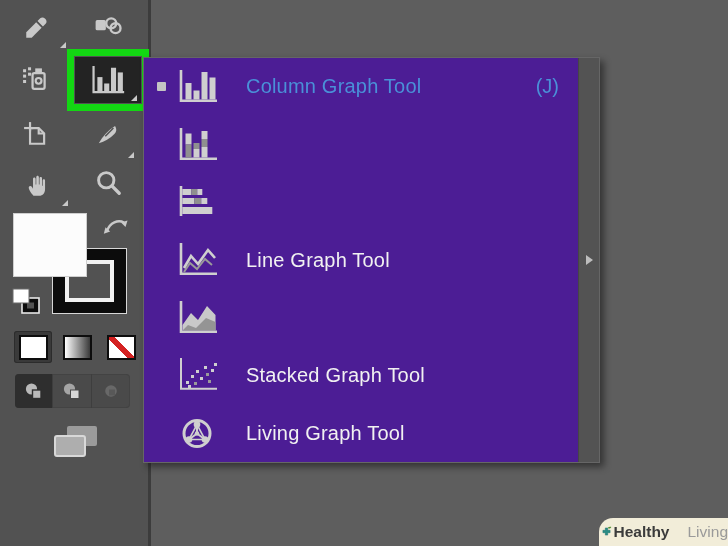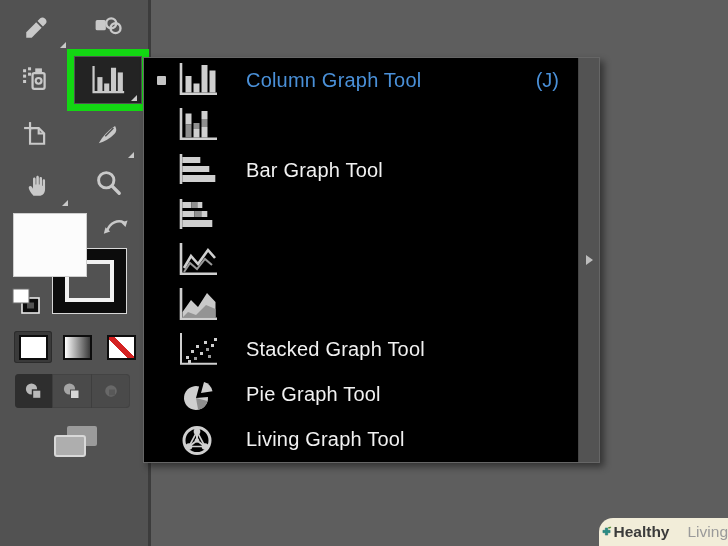--- a/index.html
+++ b/index.html
@@ -36,21 +36,21 @@
   .swatch.gradient{background:linear-gradient(to right,#ffffff,#3a3a3a);}
   .swatch.none{background:linear-gradient(45deg,#ffffff 41%,#d42222 41%,#d42222 57%,#ffffff 57%);}
   
   .drawmode{position:absolute;left:15px;top:374px;width:115px;height:34px;background:#4a4a4a;
             border-radius:4px;display:flex;overflow:hidden;box-shadow:inset 0 0 0 1px #434343;}
   .dm-btn{width:38.3px;height:34px;display:flex;align-items:center;justify-content:center;border-right:1px solid #3e3e3e;box-sizing:border-box;}
   .dm-btn:last-child{border-right:none;}
   .dm-btn.pressed{background:#2e2e2e;}
   .screen-mode{position:absolute;left:52px;top:424px;}
   
-  .menu{position:absolute;left:143px;top:57px;width:457px;height:406px;background:#000000;
+  .menu{position:absolute;left:143px;top:57px;width:457px;height:406px;background:#4c1d95;
         border:1px solid #666666;box-sizing:border-box;z-index:5;
         box-shadow:4px 4px 7px rgba(0,0,0,0.45);padding-left:27px;}
   .menu-rows{position:absolute;left:0;top:0;right:20px;bottom:0;display:flex;flex-direction:column;}
   .menu-row{flex:1;display:flex;align-items:center;padding:0 20px 0 13px;cursor:default;}
   .bullet-box{width:18px;display:flex;align-items:center;}
   .bullet{width:9px;height:9px;background:#c4c4c4;border-radius:1px;}
   .mi-icon{width:46px;margin-right:25px;display:flex;align-items:center;justify-content:center;}
   .mi-label{font-size:20px;color:#f1f1f1;letter-spacing:0.2px;white-space:nowrap;}
   .menu-row.selected .mi-label{color:#4a90d8;}
   .mi-shortcut{margin-left:auto;font-size:20px;color:#4a90d8;}
@@ -234,32 +234,20 @@
             <rect x="7.5" y="16.5" width="6" height="13" fill="#8f8f8f"></rect>
           <rect x="15.5" y="15" width="6" height="6" fill="#8f8f8f"></rect>
             <rect x="15.5" y="21" width="6" height="8.5" fill="#cfcfcf"></rect>
           <rect x="23.5" y="3" width="6" height="8" fill="#cfcfcf"></rect>
             <rect x="23.5" y="11" width="6" height="8" fill="#8f8f8f"></rect>
             <rect x="23.5" y="19" width="6" height="10.5" fill="#cfcfcf"></rect>
         </svg>
       </div>
     </div>
 
-    <div class="menu-row">
-      <div class="bullet-box"></div>
-      <div class="mi-icon">
-        <svg width="40" height="34" viewBox="0 0 40 34">
-          <path d="M3 1 V31" stroke="#cfcfcf" stroke-width="2.6" fill="none"></path>
-          <rect x="4.3" y="4" width="18" height="6" fill="#cfcfcf"></rect>
-          <rect x="4.3" y="13" width="27" height="6" fill="#cfcfcf"></rect>
-          <rect x="4.3" y="22" width="33" height="7" fill="#cfcfcf"></rect>
-        </svg>
-      </div>
-      <span class="mi-label">Bar Graph Tool</span>
-    </div>
 
     <div class="menu-row">
       <div class="bullet-box"></div>
       <div class="mi-icon">
         <svg width="40" height="34" viewBox="0 0 40 34">
           <path d="M3 1 V31" stroke="#cfcfcf" stroke-width="2.6" fill="none"></path>
           <rect x="4.3" y="4" width="9" height="6" fill="#cfcfcf"></rect>
             <rect x="13.3" y="4" width="6" height="6" fill="#8f8f8f"></rect>
             <rect x="19.3" y="4" width="5" height="6" fill="#cfcfcf"></rect>
           <rect x="4.3" y="13" width="12" height="6" fill="#cfcfcf"></rect>
@@ -272,20 +260,21 @@
 
     <div class="menu-row">
       <div class="bullet-box"></div>
       <div class="mi-icon">
         <svg width="40" height="34" viewBox="0 0 40 34">
           <path d="M3 0 V30.7 H39" stroke="#cfcfcf" stroke-width="2.6" fill="none"></path>
           <path d="M6 29 L12 20 L19 26 L27 16 L34 22" stroke="#9a9a9a" stroke-width="2" fill="none"></path>
           <path d="M6 25 L13 13 L20 21 L30 7 L37 15" stroke="#cfcfcf" stroke-width="2.6" fill="none"></path>
         </svg>
       </div>
+      <span class="mi-label">Line Graph Tool</span>
     </div>
 
     <div class="menu-row">
       <div class="bullet-box"></div>
       <div class="mi-icon">
         <svg width="40" height="34" viewBox="0 0 40 34">
           <path d="M3 0 V30.7 H39" stroke="#cfcfcf" stroke-width="2.6" fill="none"></path>
           <path d="M4.5 29.5 L4.5 24 L13 12 L20 19 L29 5 L37.5 14 L37.5 29.5 Z" fill="#c9c9c9"></path>
           <path d="M4.5 29.5 L10 24 L18 27 L28 17 L37.5 21 L37.5 29.5 Z" fill="#949494"></path>
         </svg>
@@ -310,31 +299,20 @@
           <g fill="#9a9a9a">
             <rect x="16" y="24" width="3" height="3"></rect>
               <rect x="28" y="15" width="3" height="3"></rect>
             <rect x="30" y="22" width="3" height="3"></rect>
           </g>
         </svg>
       </div>
       <span class="mi-label">Stacked Graph Tool</span>
     </div>
 
-    <div class="menu-row">
-      <div class="bullet-box"></div>
-      <div class="mi-icon">
-        <svg width="38" height="34" viewBox="0 0 38 34">
-          <path d="M17 20 L28.95 18.95 A12 12 0 1 1 20.1 8.4 Z" fill="#cfcfcf"></path>
-          <path d="M17 20 L28.6 23.1 A12 12 0 0 1 19.1 31.8 Z" fill="#8e8e8e"></path>
-          <path d="M22 15 L33.5 13.3 A12 12 0 0 0 25 3.9 Z" fill="#cfcfcf"></path>
-        </svg>
-      </div>
-      <span class="mi-label">Pie Graph Tool</span>
-    </div>
 
     <div class="menu-row">
       <div class="bullet-box"></div>
       <div class="mi-icon">
         <svg width="40" height="34" viewBox="0 0 40 34">
           <circle cx="19" cy="17.5" r="13" fill="none" stroke="#cfcfcf" stroke-width="3"></circle>
           <g stroke="#cfcfcf" stroke-width="1.6" fill="none">
             <path d="M19 8.5 L11 23.5 L27 23.5 Z"></path>
           </g>
           <g stroke="#cfcfcf" stroke-width="2">

